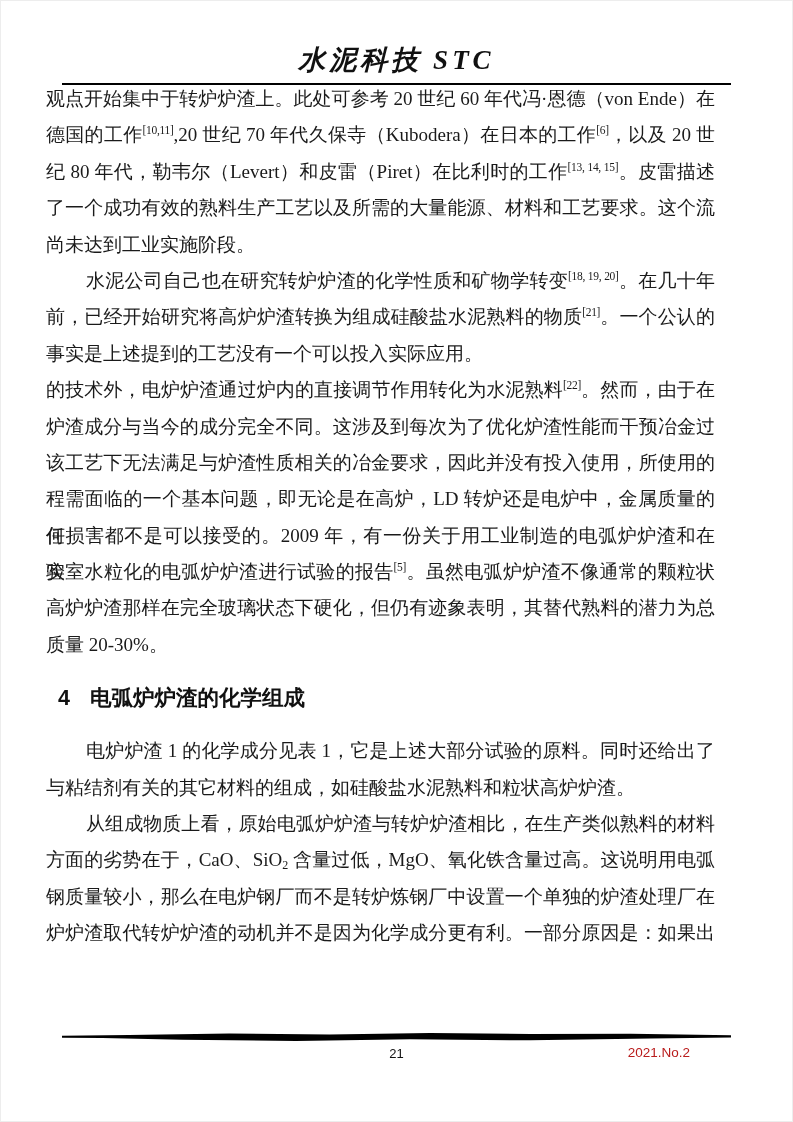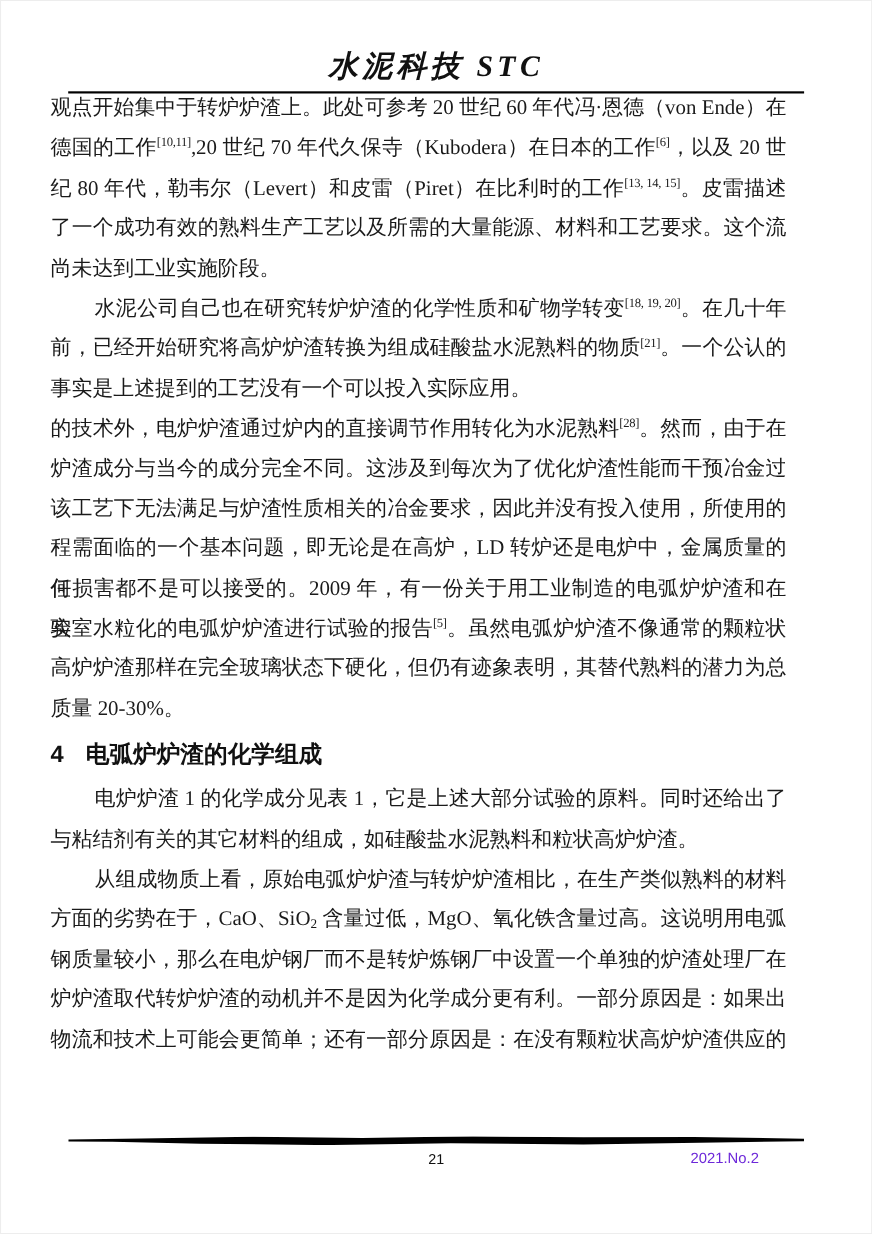--- a/index.html
+++ b/index.html
@@ -57,21 +57,21 @@
     letter-spacing: -0.3px;
     line-height: 0;
     margin-top: 28px;
   }
   sub {
     font-size: 12px;
     vertical-align: -3px;
     line-height: 0;
   }
   .section-heading {
-    margin: 0; padding: 0;
+    margin: 12px; padding: 0;
     height: 46px;
     line-height: 46px;
     font-family: "Liberation Sans", "DejaVu Sans", sans-serif;
     font-size: 21.5px;
     font-weight: bold;
     color: #111;
   }
   .sec-num { margin-right: 20px; }
   
   .footer-rule {
@@ -88,21 +88,21 @@
     text-align: center;
     font-family: "Liberation Sans", "DejaVu Sans", sans-serif;
     font-size: 13px;
     color: #111;
   }
   .issue {
     position: absolute;
     top: 1045px; right: 103px;
     font-family: "Liberation Sans", "DejaVu Sans", sans-serif;
     font-size: 13.5px;
-    color: #6d28d9;
+    color: #b91c1c;
   }
 </style>
 </head>
 <body>
 
 <div class="page">
 
   <div class="journal-header">
     <span class="journal-title">水泥科技 STC</span>
   </div>
@@ -118,21 +118,21 @@
       <span class="line last">尚未达到工业实施阶段。</span>
     </p>
 
     <p class="para">
       <span class="line indent">水泥公司自己也在研究转炉炉渣的化学性质和矿物学转变<sup>[18, 19, 20]</sup>。在几十年</span>
       <span class="line">前，已经开始研究将高炉炉渣转换为组成硅酸盐水泥熟料的物质<sup>[21]</sup>。一个公认的</span>
       <span class="line last">事实是上述提到的工艺没有一个可以投入实际应用。</span>
     </p>
 
     <p class="para">
-      <span class="line">的技术外，电炉炉渣通过炉内的直接调节作用转化为水泥熟料<sup>[28]</sup>。然而，由于在</span>
+      <span class="line">的技术外，电炉炉渣通过炉内的直接调节作用转化为水泥熟料<sup>[22]</sup>。然而，由于在</span>
       <span class="line">炉渣成分与当今的成分完全不同。这涉及到每次为了优化炉渣性能而干预冶金过</span>
       <span class="line">该工艺下无法满足与炉渣性质相关的冶金要求，因此并没有投入使用，所使用的</span>
       <span class="line">程需面临的一个基本问题，即无论是在高炉，LD 转炉还是电炉中，金属质量的任</span>
       <span class="line">何损害都不是可以接受的。2009 年，有一份关于用工业制造的电弧炉炉渣和在实</span>
       <span class="line">验室水粒化的电弧炉炉渣进行试验的报告<sup>[5]</sup>。虽然电弧炉炉渣不像通常的颗粒状</span>
       <span class="line">高炉炉渣那样在完全玻璃状态下硬化，但仍有迹象表明，其替代熟料的潜力为总</span>
       <span class="line last">质量 20-30%。</span>
     </p>
 
     <h2 class="section-heading">
@@ -142,21 +142,20 @@
     <p class="para">
       <span class="line indent">电炉炉渣 1 的化学成分见表 1，它是上述大部分试验的原料。同时还给出了</span>
       <span class="line last">与粘结剂有关的其它材料的组成，如硅酸盐水泥熟料和粒状高炉炉渣。</span>
     </p>
 
     <p class="para">
       <span class="line indent">从组成物质上看，原始电弧炉炉渣与转炉炉渣相比，在生产类似熟料的材料</span>
       <span class="line">方面的劣势在于，CaO、SiO<sub>2</sub> 含量过低，MgO、氧化铁含量过高。这说明用电弧</span>
       <span class="line">钢质量较小，那么在电炉钢厂而不是转炉炼钢厂中设置一个单独的炉渣处理厂在</span>
       <span class="line">炉炉渣取代转炉炉渣的动机并不是因为化学成分更有利。一部分原因是：如果出</span>
-      <span class="line">物流和技术上可能会更简单；还有一部分原因是：在没有颗粒状高炉炉渣供应的</span>
     </p>
 
   </div>
 
   <div class="footer-rule"></div>
   <div class="page-num">21</div>
   <div class="issue">2021.No.2</div>
 
 </div>
 

